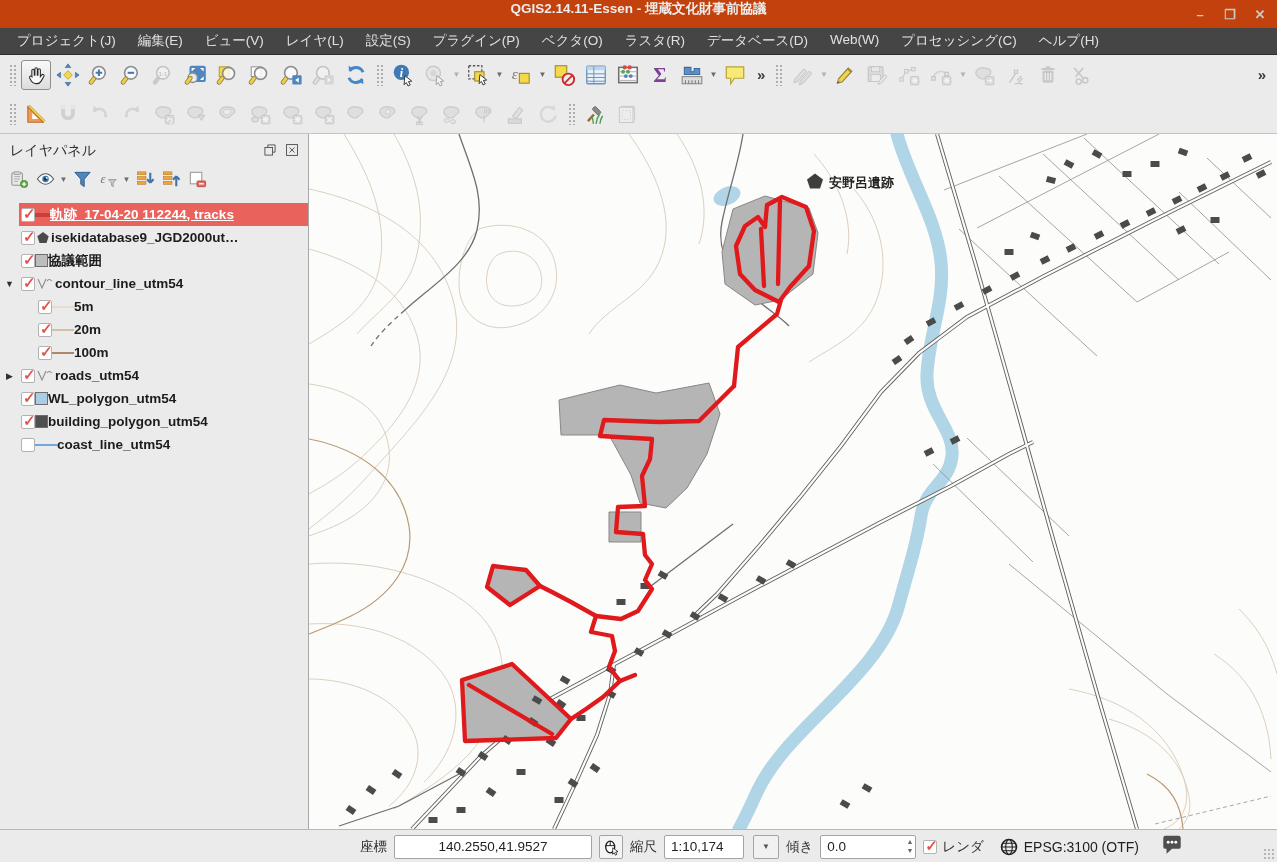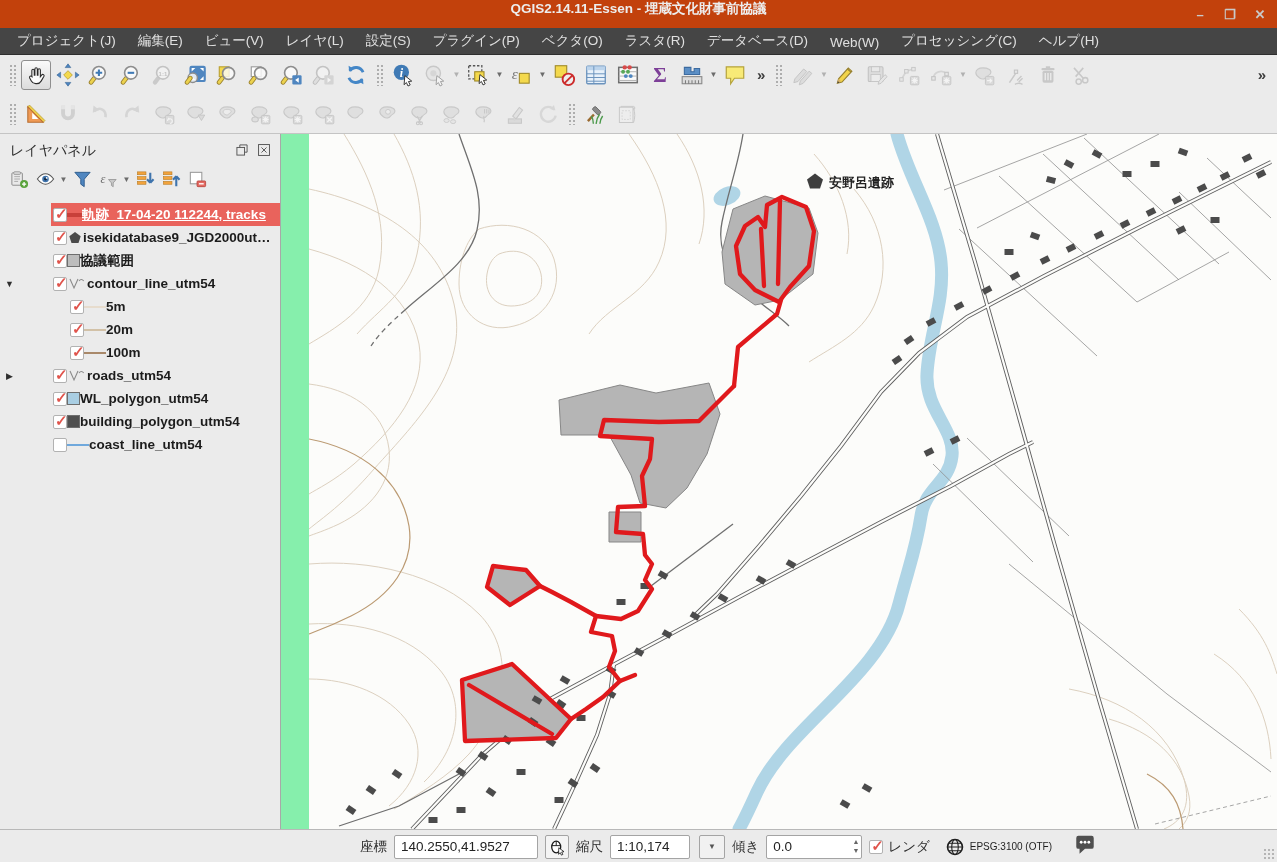--- a/index.html
+++ b/index.html
@@ -6,21 +6,21 @@
   html,body { width:1277px; height:862px; overflow:hidden; }
   body { font-family:"Liberation Sans", sans-serif; font-size:13px; background:#ebebeb; position:relative; }
 
   
   .titlebar { height:28px; background:#c2410c; color:#ededed; display:flex; align-items:flex-start;
               justify-content:center; position:relative; font-weight:bold; font-size:13.5px; }
   .win-controls { position:absolute; right:10px; top:0; height:100%; display:flex; gap:16px; align-items:center; }
   .win-btn { color:#c9c9c9; font-size:13px; width:14px; text-align:center; cursor:default; }
 
   
-  .menubar { height:27px; background:#454545; display:flex; align-items:flex-end; padding-left:6px; border-bottom:1px solid #2e2e2e; }
+  .menubar { height:27px; background:#454545; display:flex; align-items:flex-start; padding-left:6px; border-bottom:1px solid #2e2e2e; }
   .menu-item { color:#e0e0e0; padding:4px 11px; font-size:13.5px; white-space:nowrap; }
 
   
   .toolbars { background:#ebebeb; border-bottom:1px solid #c4c4c4; }
   .toolbar-row { height:39px; display:flex; align-items:center; padding:0 5px; }
   .tbtn { width:30px; height:30px; display:flex; align-items:center; justify-content:center;
           border-radius:3px; margin:0 1px; flex:none; }
   .tbtn svg { width:24px; height:24px; }
   .tbtn.active { border:1px solid #8f8f8f; background:linear-gradient(#fafafa,#dcdcdc); }
   .tbtn.disabled { opacity:.42; filter:grayscale(1); }
@@ -39,53 +39,53 @@
   .panel-title { flex:1; font-size:14px; color:#2e2e2e; }
   .panel-winbtn { width:16px; height:16px; margin-left:6px; }
   .panel-winbtn svg { width:16px; height:16px; }
   .panel-toolbar { display:flex; align-items:center; padding:5px 4px 7px 6px; }
   .ptbtn { width:26px; height:24px; display:flex; align-items:center; justify-content:center; }
   .ptbtn svg { width:21px; height:21px; }
 
   .layer-tree { flex:1; padding-top:5px; overflow:hidden; }
   .lrow { display:flex; align-items:center; height:23px; }
   .lrow .expander { width:19px; text-align:center; font-size:9px; color:#2f2f2f; flex:none; }
-  .lrow .content { display:flex; align-items:center; gap:0; flex:1; height:100%; padding-left:2px;margin-left:32px; }
+  .lrow .content { display:flex; align-items:center; gap:0; flex:1; height:100%; padding-left:2px; }
   .lrow.child .content { padding-left:19px; }
   .lrow .llabel { font-size:13.5px; font-weight:600; color:#1c1c1c; white-space:nowrap; }
   .lrow.selected .content { background:#e9635c; }
   .lrow.selected .llabel { color:#fff; text-decoration:underline; }
   .cb { width:14px; height:14px; background:#fff; border:1px solid #b2b2b2; border-radius:2px; position:relative; flex:none; }
   .cb.checked::after { content:"✓"; position:absolute; left:1px; top:-4px; font-size:15px; font-weight:bold; color:#e0544c; }
   .sym-line { height:2px; width:22px; flex:none; }
   .sym-trackline { height:4px; width:15px; flex:none; }
   .sym-poly { width:13px; height:13px; border:1px solid #6e6e6e; flex:none; }
   .sym-svg { flex:none; display:flex; }
 
-  .map-area { flex:1; position:relative; background:#86efac;padding-left:28px; }
+  .map-area { flex:1; position:relative; background:#ec4899; }
   .map-area svg.map { display:block; }
 
   
   .statusbar { height:34px; background:#ebebeb; border-top:1px solid #b8b8b8; display:flex;
                align-items:center; padding:0 8px 0 360px; gap:7px; color:#2e2e2e; font-size:13.5px; }
   .sb-label { white-space:nowrap; }
   .sb-input { height:24px; border:1px solid #a4a4a4; border-radius:2px; background:#fff;
               font-family:"Liberation Sans",sans-serif; font-size:13.5px; color:#222; padding:0 6px; }
-  .coord-input { width:144px; }
+  .coord-input { width:198px; text-align:center; }
   .sb-iconbtn { width:24px; height:24px; border:1px solid #a4a4a4; border-radius:2px; background:#f4f4f4;
                 display:flex; align-items:center; justify-content:center; }
   .sb-iconbtn svg { width:19px; height:19px; }
   .scale-box { width:80px; display:flex; align-items:center; }
   .combo-arrow { width:26px; height:24px; border:1px solid #a4a4a4; border-radius:2px; background:#f1f1f1;
                  margin-left:2px; display:flex; align-items:center; justify-content:center; font-size:8px; color:#555; }
   .rot-box { width:96px; display:flex; align-items:center; position:relative; }
   .spin { position:absolute; right:3px; top:2px; display:flex; flex-direction:column; line-height:9px;
           font-size:7px; color:#666; }
   .sb-check { display:flex; align-items:center; gap:5px; }
-  .crs { display:flex; align-items:center; gap:5px; font-size:10px; color:#1f1f1f; }
+  .crs { display:flex; align-items:center; gap:5px; font-size:14px; color:#1f1f1f; }
   .crs svg { width:20px; height:20px; }
   .msg-btn svg { width:24px; height:24px; }
   .resize-grip { position:absolute; right:2px; bottom:2px; width:12px; height:12px;
                  background:radial-gradient(circle,#b5b5b5 1px,transparent 1.2px); background-size:4px 4px; }
 </style>
 </head>
 <body>
 
 <div class="titlebar">
   <span>QGIS2.14.11-Essen - 埋蔵文化財事前協議</span>

